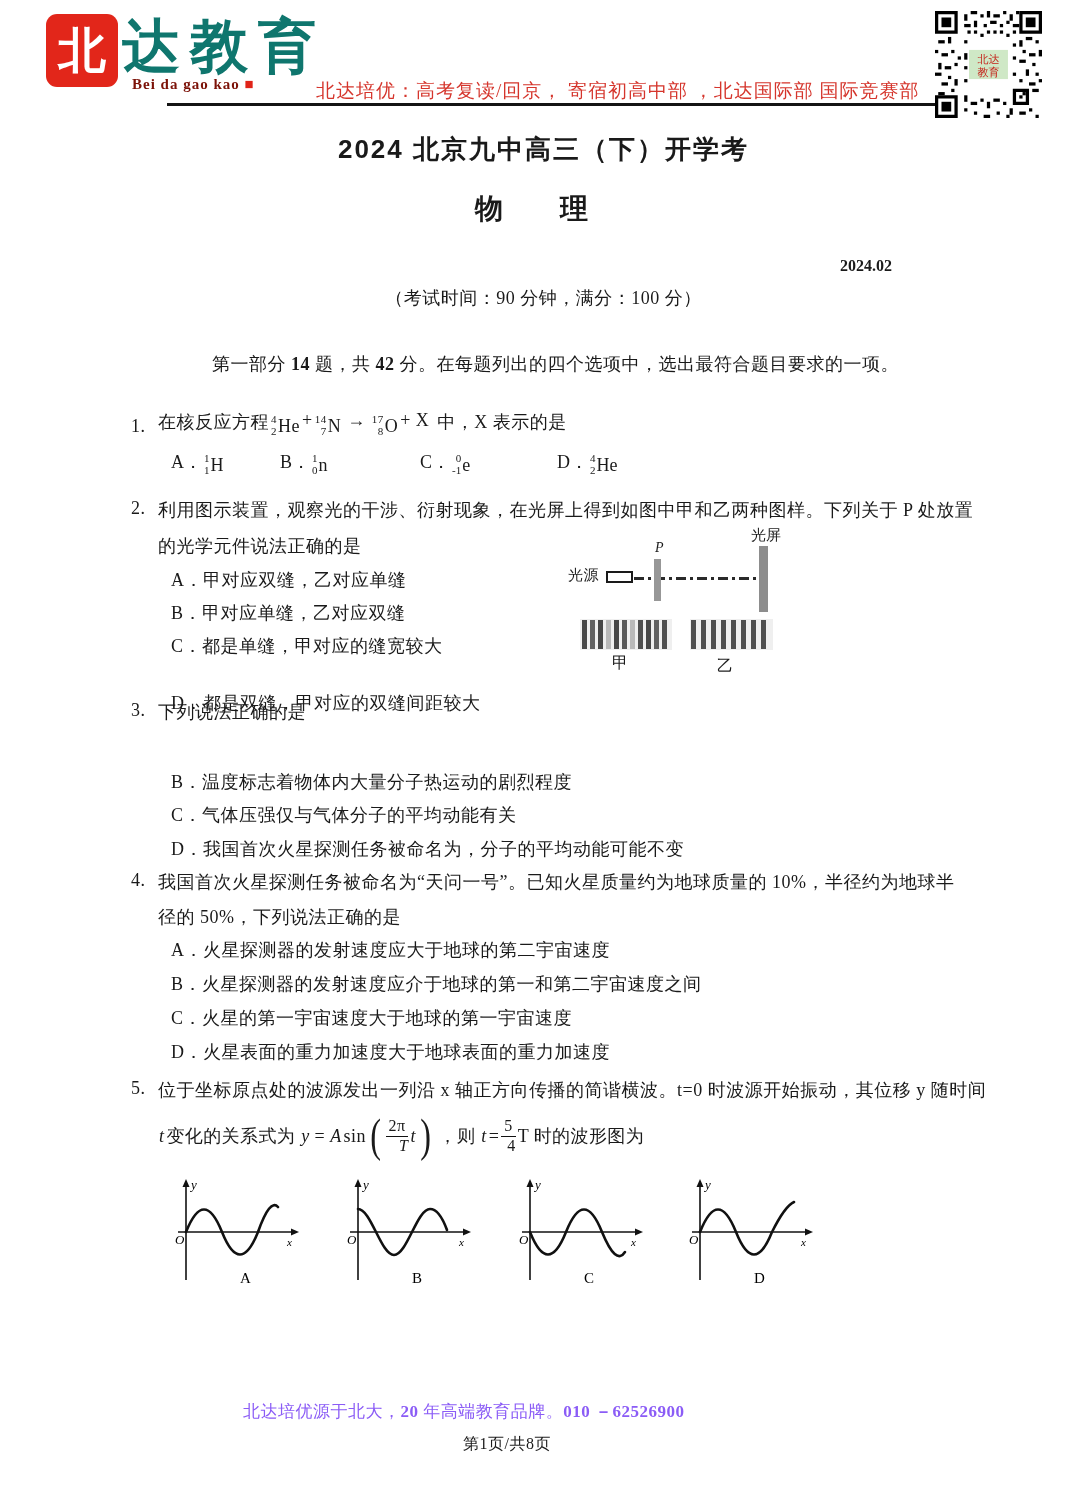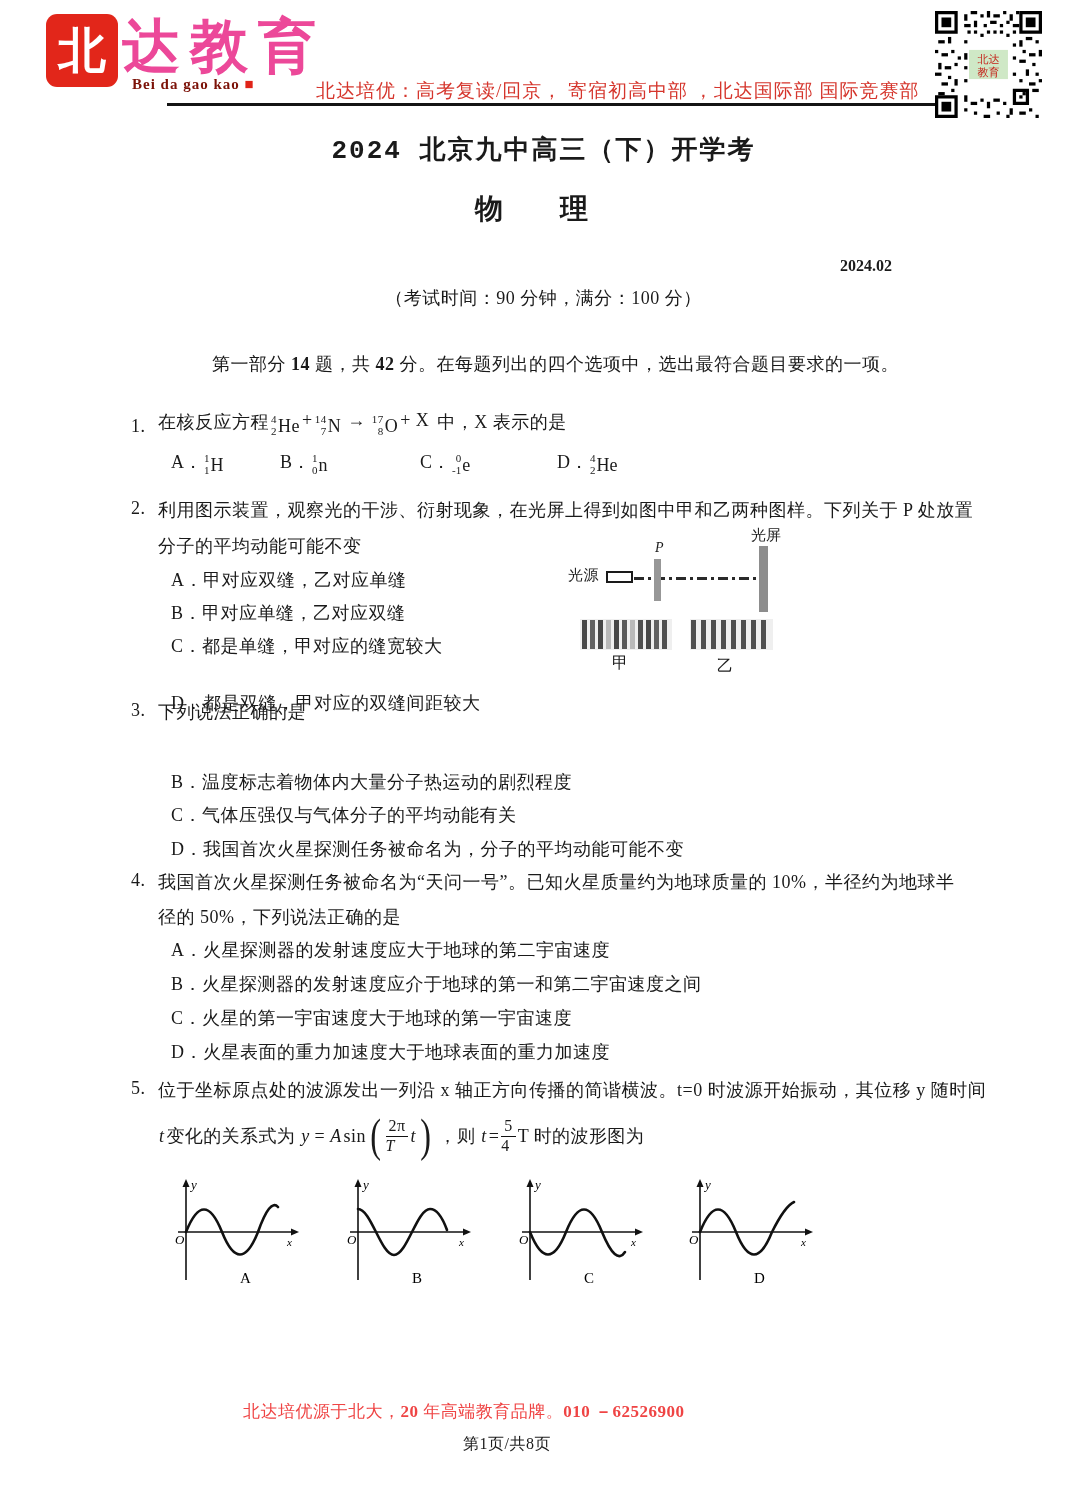--- a/index.html
+++ b/index.html
@@ -1,40 +1,40 @@
 <!DOCTYPE html>
 <html><head>
 <meta charset="utf-8">
 <style>
   *{margin:0;padding:0;box-sizing:border-box}
   html,body{background:#fff}
   .page{position:relative;width:1087px;height:1512px;background:#fff;overflow:hidden;
         font-family:"Liberation Serif","DejaVu Serif",serif;color:#1a1a1a}
   .abs{position:absolute}
   .t{position:absolute;font-size:18px;letter-spacing:.5px;white-space:nowrap;color:#1a1a1a}
-  .hei{font-family:Liberation Mono, monospace;font-weight:bold}
+  .hei{font-family:Liberation Sans, sans-serif;font-weight:bold}
   .ctr{left:0;right:0;text-align:center}
   .bd{font-weight:bold}
   .it{font-style:italic;font-family:"Liberation Serif","DejaVu Serif",serif}
   .red{color:#d5352c}
   .row{display:flex;}
   
   .nuc{display:inline-flex;align-items:center;margin:0 2px}
   .nstack{display:inline-flex;flex-direction:column;align-items:flex-end;font-size:11px;line-height:1.05;margin-right:1px}
   
-  .frac{display:inline-flex;flex-direction:column;align-items:flex-start;font-size:16px;line-height:1.15;margin:0 3px;vertical-align:middle}
+  .frac{display:inline-flex;flex-direction:column;align-items:flex-end;font-size:16px;line-height:1.15;margin:0 3px;vertical-align:middle}
   .frac .fn{border-bottom:1.3px solid #111;padding:0 3px;text-align:center}
   .bigp{font-size:46px;font-weight:300;line-height:.8;transform:scaleX(.7);margin:0 -2px}
   .fml{position:absolute;display:flex;align-items:center;font-size:18px;letter-spacing:.4px;white-space:nowrap}
   .fml>span{margin:0 1px}
   
   .seal{position:absolute;left:48px;top:16px;width:68px;height:69px;background:#e2261a;border-radius:9px;
         color:#fff;font-size:48px;font-weight:bold;display:flex;align-items:center;justify-content:center;
         box-shadow:0 0 0 2px #e2261a;font-family:"Liberation Sans",sans-serif}
-  .callig{position:absolute;left:122px;top:8px;font-size:58px;font-weight:bold;color:#ec4899;
+  .callig{position:absolute;left:122px;top:8px;font-size:58px;font-weight:bold;color:#0f766e;
           letter-spacing:10px;font-family:"Liberation Serif",serif}
   .rule{position:absolute;left:167px;top:103px;width:846px;height:3px;background:#141414}
   .dashdot{position:absolute;height:3px;
      background:repeating-linear-gradient(90deg,#2a2a2a 0 10px,transparent 10px 14px,#2a2a2a 14px 17px,transparent 17px 21px)}
   .gbar{position:absolute;background:#979797}
   .srcrect{position:absolute;border:2px solid #1a1a1a;background:#fff}
   .axsvg{position:absolute}
 </style>
 </head>
 <body>
@@ -218,21 +218,21 @@
         <span class="nstack">
           <span>4</span>
           <span>2</span>
         </span>
         <span>He</span>
       </span>
   </div>
 
   <div class="t" style="left:131px;top:498px">2.</div>
   <div class="t" style="left:158px;top:498px">利用图示装置，观察光的干涉、衍射现象，在光屏上得到如图中甲和乙两种图样。下列关于 P 处放置</div>
-  <div class="t" style="left:158px;top:534px">分子的平均动能可能不变</div>
+  <div class="t" style="left:158px;top:534px">的光学元件说法正确的是</div>
   <div class="t" style="left:171px;top:568px">A．甲对应双缝，乙对应单缝</div>
   <div class="t" style="left:171px;top:601px">B．甲对应单缝，乙对应双缝</div>
   <div class="t" style="left:171px;top:634px">C．都是单缝，甲对应的缝宽较大</div>
   <div class="t" style="left:171px;top:691px">D．都是双缝，甲对应的双缝间距较大</div>
 
   <div class="t" style="left:568px;top:566px;font-size:15px">光源</div>
   <div class="srcrect" style="left:606px;top:571px;width:27px;height:12px"></div>
   <div class="dashdot" style="left:634px;top:577px;width:126px"></div>
   <div class="t it" style="left:655px;top:540px;font-size:14px">P</div>
   <div class="gbar" style="left:654px;top:559px;width:7px;height:42px"></div>
@@ -349,18 +349,18 @@
     <path d="M12 3 L8.5 11 L15.5 11 Z" fill="#111"></path>
     <line x1="4" y1="56" x2="120" y2="56" stroke="#111" stroke-width="1.6"></line>
     <path d="M125 56 L117 52.5 L117 59.5 Z" fill="#111"></path>
     <text x="17" y="13" font-size="13" font-style="italic">y</text>
     <text x="113" y="70" font-size="11" font-style="italic">x</text>
     <text x="1" y="68" font-size="13" font-style="italic">O</text>
     <path d="M12 56 Q30 11 48 56 Q66 101 84 56 Q97 30 106 26" fill="none" stroke="#111" stroke-width="2.6" stroke-linecap="round"></path>
     <text x="66" y="107" font-size="15">D</text>
   </svg>
 
-  <div class="t" style="left:243px;top:1400px;font-size:17px;color:#ef4444">
+  <div class="t" style="left:243px;top:1400px;font-size:17px;color:#8b5cf6">
     <span>北达培优源于北大，</span><span class="bd">20</span><span> 年高端教育品牌。</span><span class="bd">010 －62526900</span>
   </div>
   <div class="t" style="left:463px;top:1434px;font-size:16px">第1页/共8页</div>
 
 </div>
 
 </body></html>

